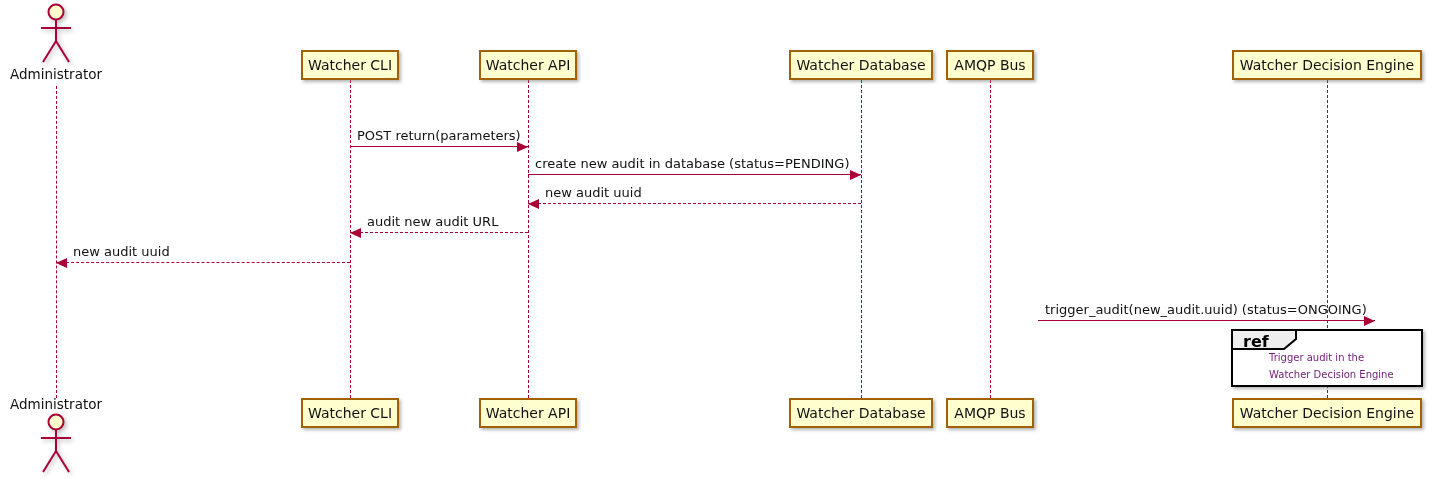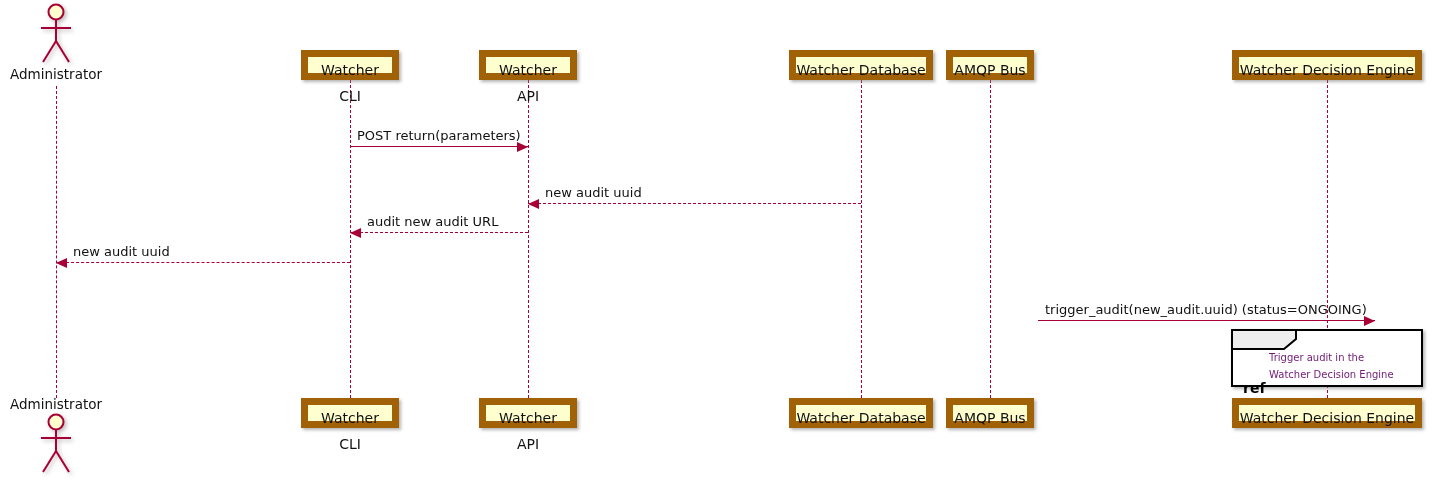--- a/index.html
+++ b/index.html
@@ -5,21 +5,21 @@
   html,body{margin:0;padding:0;background:#ffffff;}
   .canvas{
     position:relative;width:1434px;height:486px;background:#ffffff;
     font-family:"DejaVu Sans","Liberation Sans",sans-serif;color:#000;
     overflow:hidden;
     padding-left:12px;
   }
   
   .pbox{
     position:absolute;height:30px;line-height:26px;box-sizing:border-box;
-    background:#FEFECE;border:7px solid #a16207;text-align:center;
+    background:#FEFECE;border:2px solid #a16207;text-align:center;
     font-size:14px;color:#111;z-index:2;
     box-shadow:2px 2px 3px rgba(120,120,120,.55);
   }
   
   .lifeline{position:absolute;width:0;border-left:1px dashed #A80036;z-index:1;}
   
   .msg{position:absolute;height:19px;z-index:2;}
   .msg .lbl{position:absolute;bottom:4px;white-space:nowrap;font-size:13px;color:#111;}
   .msg.fwd .lbl{left:7px;}
   .msg.rev .lbl{left:17px;}
@@ -32,21 +32,21 @@
   
   .actor-label{position:absolute;left:4px;width:104px;text-align:center;font-size:13.5px;color:#111;z-index:2;}
   .actor-figure{position:absolute;left:38px;z-index:2;filter:drop-shadow(2px 2px 2px rgba(120,120,120,.5));}
   
   .ref{
     position:absolute;left:1231px;top:329px;width:192px;height:58px;
     box-sizing:border-box;background:#ffffff;border:2px solid #000;z-index:3;
     box-shadow:2px 2px 3px rgba(120,120,120,.55);
   }
   .ref .tab{position:absolute;top:-2px;left:-2px;}
-  .ref .ref-kw{position:absolute;top:1px;left:10px;font-size:14px;font-weight:bold;color:#000;margin-top:48px;}
+  .ref .ref-kw{position:absolute;top:1px;left:10px;font-size:16px;font-weight:bold;color:#000;}
   .ref .l1,.ref .l2{position:absolute;left:36px;font-size:10px;white-space:nowrap;color:#701a75;}
   .ref .l1{top:21px;}
   .ref .l2{top:38px;}
 </style>
 </head>
 <body>
 
 <div class="canvas">
 
   <div class="lifeline" style="left:56px;top:86px;height:312px;"></div>
@@ -66,20 +66,25 @@
   <div class="actor-label" style="top:66px;">Administrator</div>
 
   <div class="pbox" style="left:301px;top:50px;width:98px;">Watcher CLI</div>
   <div class="pbox" style="left:479px;top:50px;width:98px;">Watcher API</div>
   <div class="pbox" style="left:789px;top:50px;width:144px;">Watcher Database</div>
   <div class="pbox" style="left:946px;top:50px;width:88px;">AMQP Bus</div>
   <div class="pbox" style="left:1232px;top:50px;width:190px;">Watcher Decision Engine</div>
 
   <div class="msg fwd" style="left:350px;top:128px;width:178px;">
     <span class="lbl">POST return(parameters)</span>
+    <div class="line"></div>
+    <span class="head right"></span>
+  </div>
+  <div class="msg fwd" style="left:528px;top:156px;width:333px;">
+    <span class="lbl">create new audit in database (status=PENDING)</span>
     <div class="line"></div>
     <span class="head right"></span>
   </div>
   <div class="msg rev dashed" style="left:528px;top:185px;width:333px;">
     <span class="lbl">new audit uuid</span>
     <div class="line"></div>
     <span class="head left"></span>
   </div>
   <div class="msg rev dashed" style="left:350px;top:214px;width:178px;">
     <span class="lbl">audit new audit URL</span>

